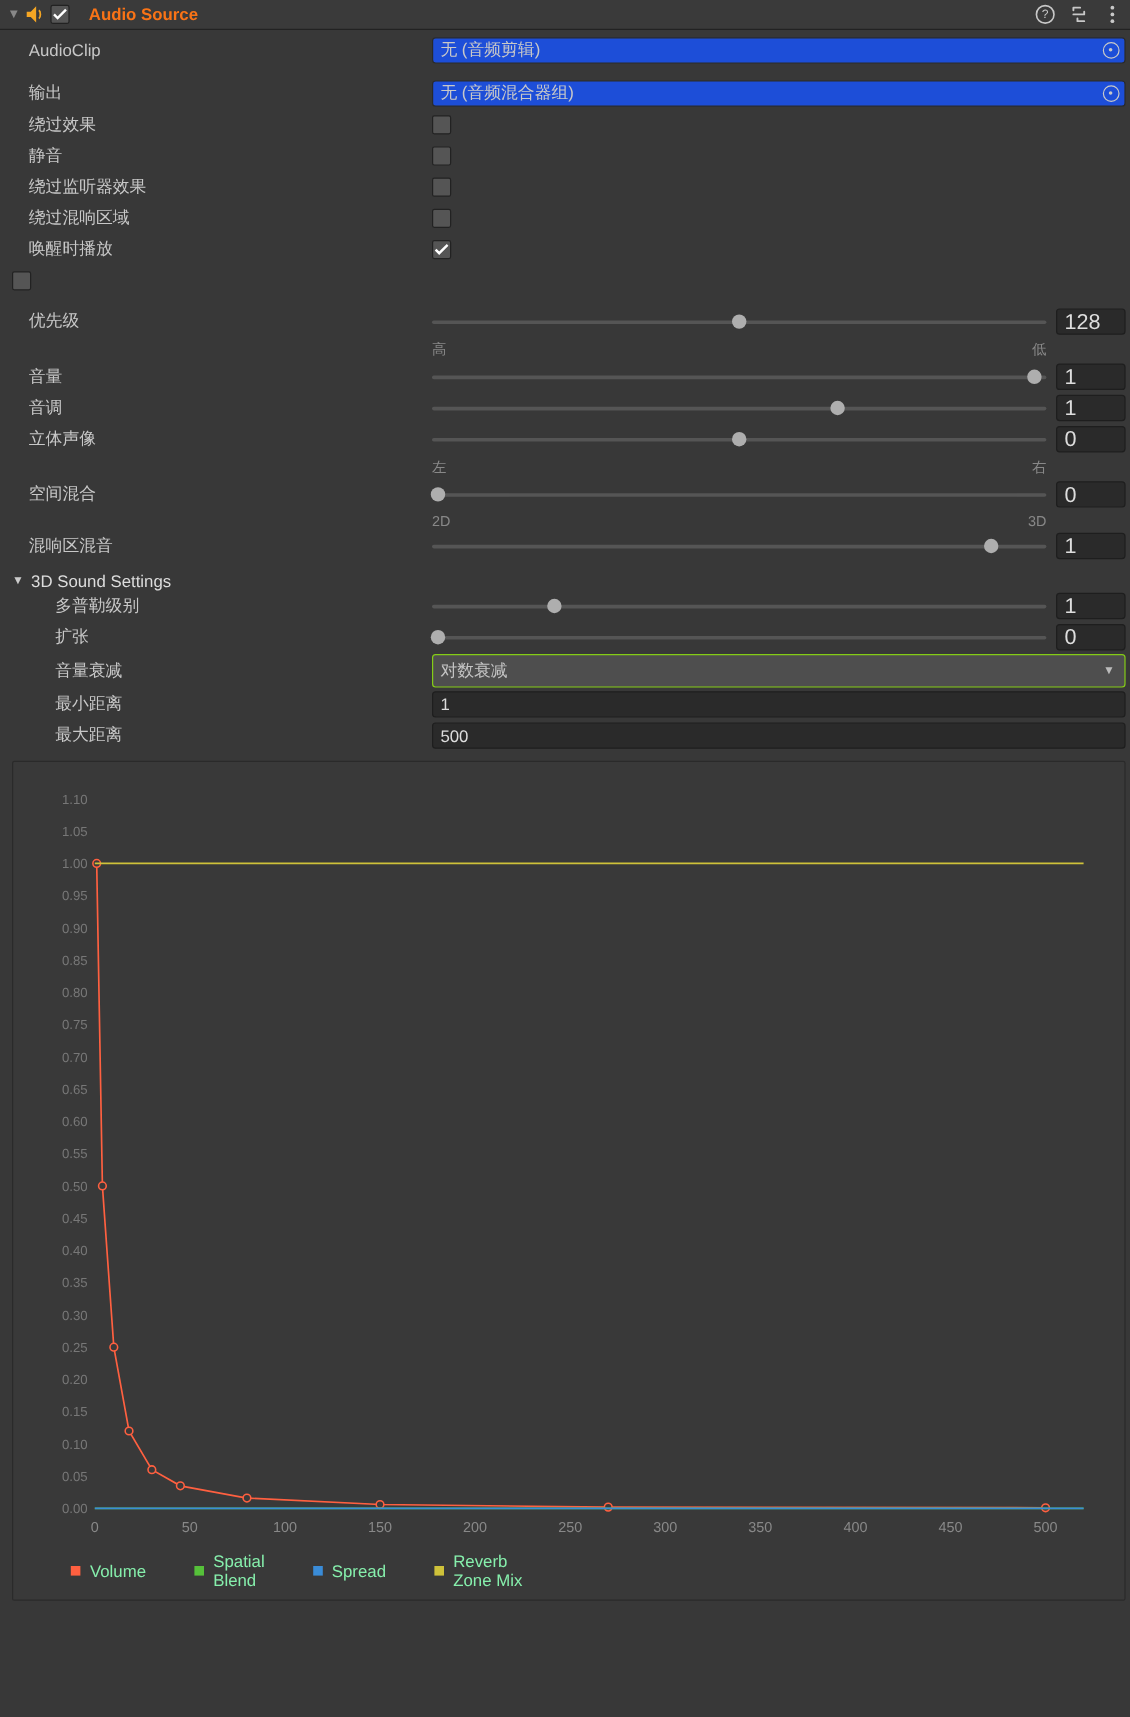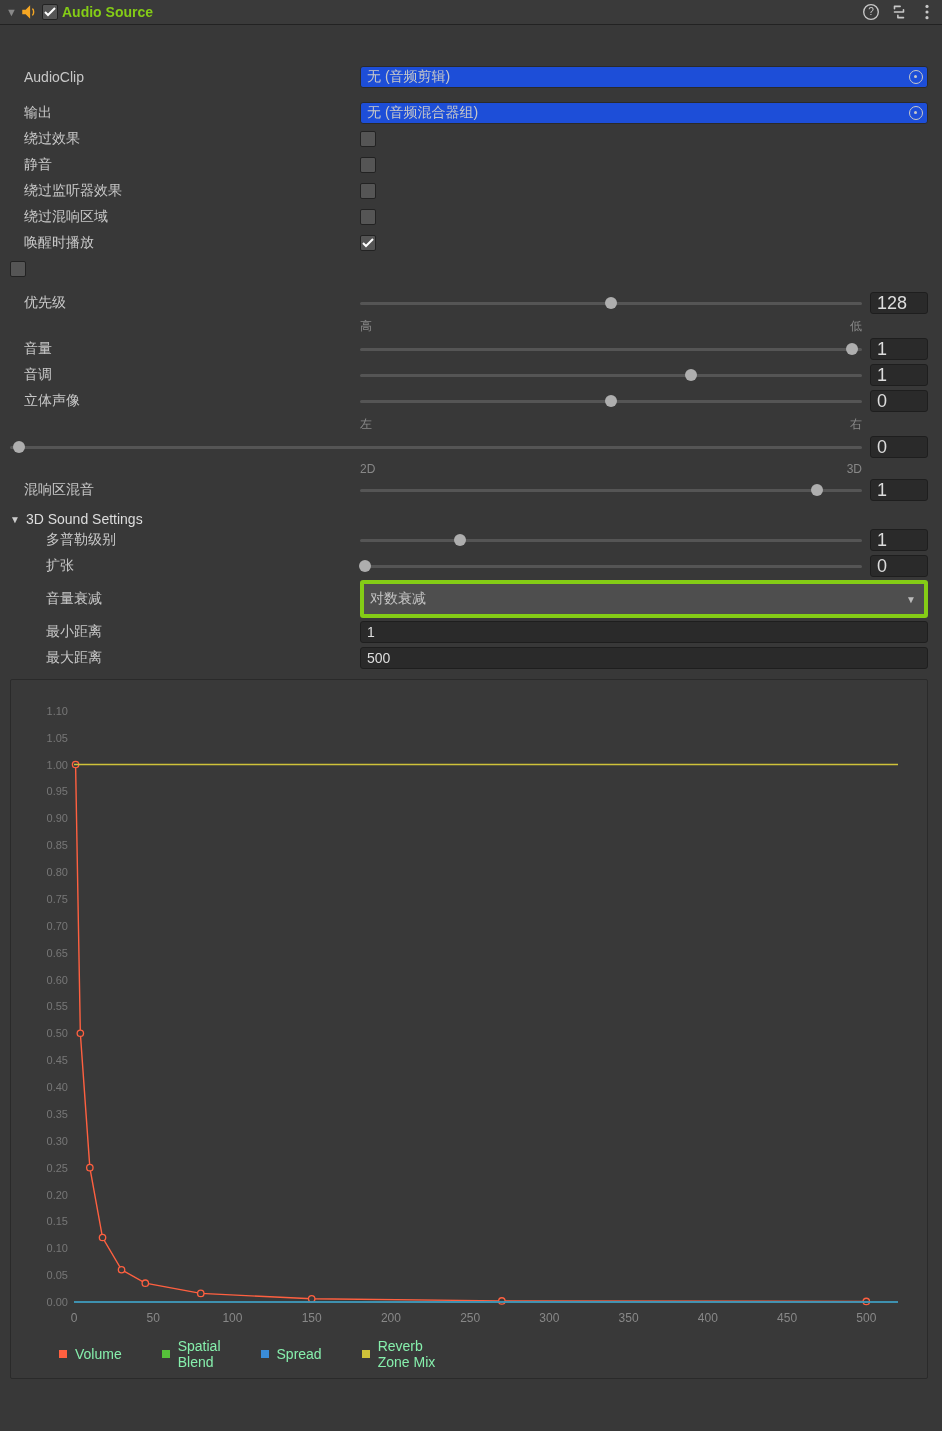--- a/index.html
+++ b/index.html
@@ -2,28 +2,28 @@
 <html><head>
 <meta charset="utf-8">
 <style>
   * { box-sizing: border-box; font-family: Arial, "Microsoft YaHei", sans-serif; }
   html, body { margin:0; padding:0; background:#383838; width:942px; }
   body { color:#c4c4c4; font-size:14px; }
 
   .header { display:flex; align-items:center; background:#3a3a3a; border-bottom:1px solid #222; padding:3px 6px; }
   .header .fold { width:10px; text-align:center; color:#888; font-size:11px; margin-right:4px; cursor:pointer; }
   .header .icon-slot { width:18px; height:18px; display:flex; align-items:center; justify-content:center; margin-right:4px; }
-  .header .title { font-weight:bold; color:#84cc16; flex:0 0 auto; margin-left:4px; }
+  .header .title { font-weight:bold; color:#f97316; flex:0 0 auto; margin-left:16px; }
   .header .spacer { flex:1; }
   .header .hicon { width:18px; height:18px; display:flex; align-items:center; justify-content:center; color:#c4c4c4; margin-left:10px; cursor:pointer; font-size:15px; }
 
   .comp-check { width:16px; height:16px; border:1px solid #222; background:#555; border-radius:2px; display:flex; align-items:center; justify-content:center; font-size:12px; color:#eee; }
   .comp-check svg { width:12px; height:12px; }
 
-  .body { padding:4px 14px 10px 10px;margin-top:35px; }
+  .body { padding:4px 4px 10px 10px; }
 
   .row { display:flex; align-items:center; min-height:26px; padding:1px 0; }
   .label { width:350px; padding-left:14px; color:#c8c8c8; }
   .label.sub { padding-left:36px; }
   .field { flex:1; display:flex; align-items:center; }
 
   .objbox { flex:1; background:#1d4ed8; border:1px solid #2a2a2a; border-radius:3px; height:22px; display:flex; align-items:center; padding:0 6px; color:#c8c8c8; position:relative; }
   .objbox .picker { position:absolute; right:4px; top:3px; width:14px; height:14px; border:1.5px solid #c8c8c8; border-radius:50%; }
   .objbox .picker::after { content:""; position:absolute; width:3px; height:3px; background:#c8c8c8; border-radius:50%; left:4px; top:4px; }
 
@@ -36,21 +36,21 @@
   .track { flex:1; height:3px; background:#555; border-radius:2px; position:relative; }
   .thumb { position:absolute; width:12px; height:12px; background:#aeaeae; border-radius:50%; top:-5px; transform:translateX(-50%); }
   .numbox { width:58px; background:#2a2a2a; border:1px solid #1e1e1e; border-radius:3px; height:22px; color:#ddd; text-align:left; padding:0 6px; font-size:18px; }
 
   .sublabels { display:flex; justify-content:space-between; font-size:12px; color:#888; margin-top:1px; padding-right:66px; }
 
   .section { display:flex; align-items:center; margin-top:8px; }
   .section .tri { color:#ccc; font-size:10px; margin-right:6px; }
   .section .stitle { color:#ddd; }
 
-  .dropdown { flex:1; background:#4e4e4e; border:4px solid #84cc16; border-radius:3px; height:38px; padding:0 6px; display:flex; align-items:center; position:relative; }
+  .dropdown { flex:1; background:#4e4e4e; border:1px solid #84cc16; border-radius:3px; height:28px; padding:0 6px; display:flex; align-items:center; position:relative; }
   .dropdown .dtri { position:absolute; right:8px; color:#bbb; font-size:10px; }
 
   .textfield { flex:1; background:#2a2a2a; border:1px solid #1e1e1e; border-radius:3px; height:22px; color:#ddd; padding:0 6px; font-size:14px; }
 
   
   .chartbox { margin-top:8px; background:#393939; border:1px solid #2a2a2a; border-radius:2px; padding:10px 12px 6px 6px; }
   svg.chart { width:100%; height:640px; display:block; }
   .legend { display:flex; gap:40px; padding:8px 0 2px 42px; font-size:14px; color:#86efac; }
   .legend .litem { display:flex; align-items:center; gap:8px; line-height:16px; }
   .legend .sq { width:8px; height:8px; }
@@ -225,20 +225,21 @@
           <div class="field">
             <div class="sublabels" style="width:100%">
               <span>左</span>
               <span>右</span>
             </div>
           </div>
         </div>
       </div>
       <div>
         <div class="row">
+          <div class="label">空间混合</div>
           <div class="field">
             <div class="slider-wrap">
               <div class="track">
                 <div class="thumb" style="left:1%"></div>
               </div>
               <input class="numbox" value="0" style="">
             </div>
           </div>
         </div>
         <div class="row" style="min-height:14px">

